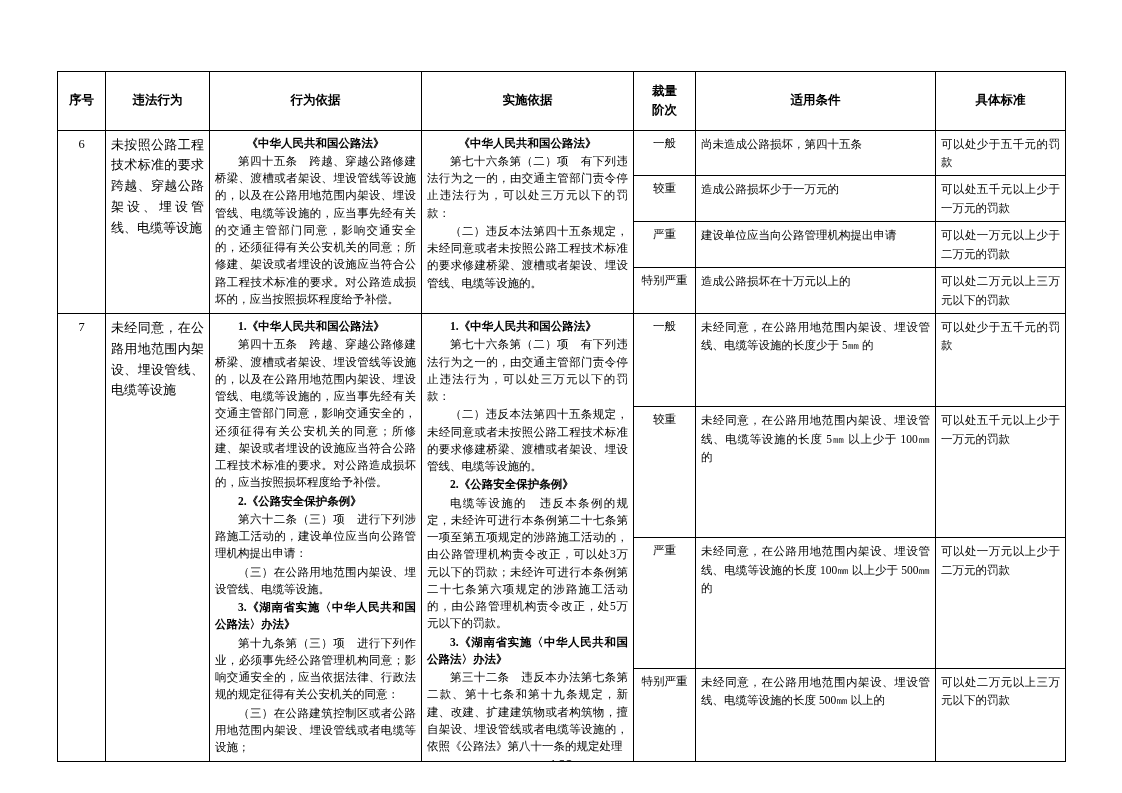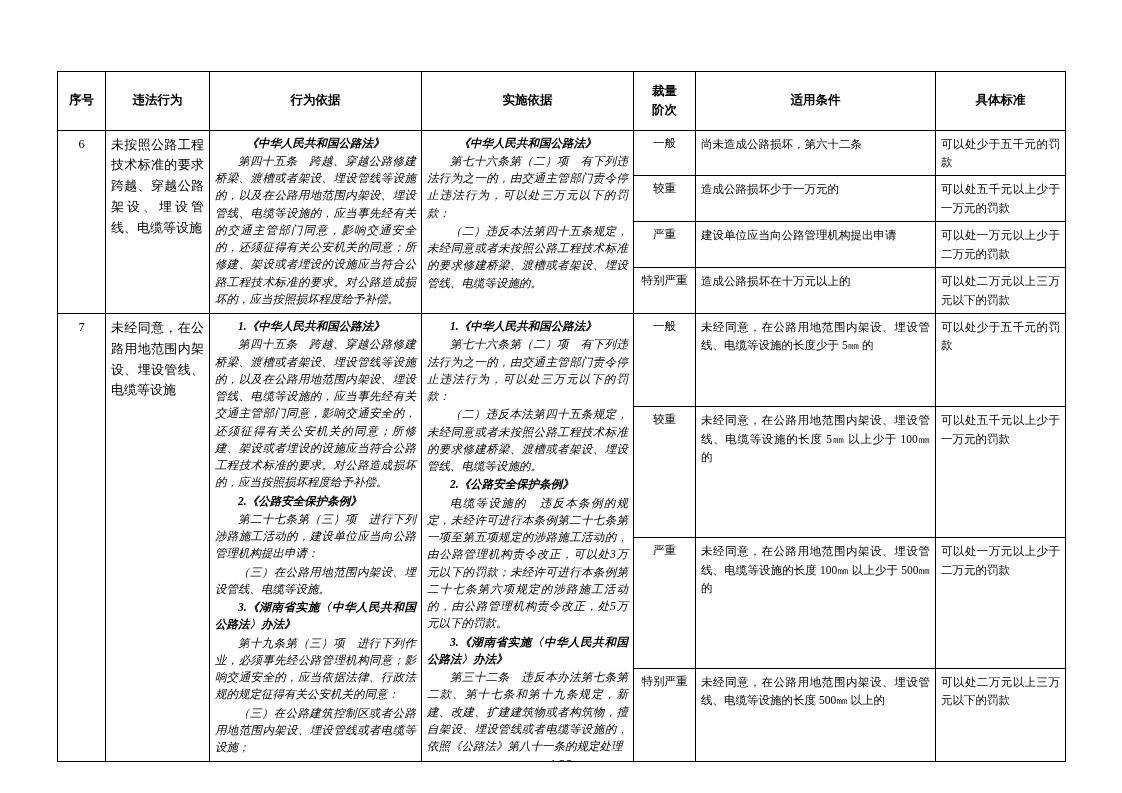--- a/index.html
+++ b/index.html
@@ -54,21 +54,20 @@
     text-align: center;
     vertical-align: middle;
   }
   td.c-mid {
     vertical-align: middle;
   }
   .para {
     margin: 0 0 1px 0;
     text-align: justify;
     text-justify: inter-ideograph;
-    font-style: italic;
   }
   .para.indent {
     text-indent: 2em;
   }
   .para.bold-head {
     font-weight: bold;
     text-align: center;
   }
   .para.bold-left {
     font-weight: bold;
@@ -154,21 +153,21 @@
             <div class="cellblock">
               <p class="para bold-head">《中华人民共和国公路法》</p>
               <p class="para indent">第七十六条第（二）项　有下列违法行为之一的，由交通主管部门责令停止违法行为，可以处三万元以下的罚款：</p>
               <p class="para indent">（二）违反本法第四十五条规定，未经同意或者未按照公路工程技术标准的要求修建桥梁、渡槽或者架设、埋设管线、电缆等设施的。</p>
             </div>
           </td>
           <td class="c-center">
             <div class="level-text">一般</div>
           </td>
           <td class="c-mid">
-            <div class="cond-text">尚未造成公路损坏，第六十二条</div>
+            <div class="cond-text">尚未造成公路损坏，第四十五条</div>
           </td>
           <td class="c-mid">
             <div class="std-text">可以处少于五千元的罚款</div>
           </td>
         </tr>
         <tr>
           <td class="c-center">
             <div class="level-text">较重</div>
           </td>
           <td class="c-mid">
@@ -206,21 +205,21 @@
             <span class="seq-text">7</span>
           </td>
           <td class="c-mid" rowspan="4">
             <div class="act-text">未经同意，在公路用地范围内架设、埋设管线、电缆等设施</div>
           </td>
           <td rowspan="4">
             <div class="cellblock">
               <p class="para bold-left">1.《中华人民共和国公路法》</p>
               <p class="para indent">第四十五条　跨越、穿越公路修建桥梁、渡槽或者架设、埋设管线等设施的，以及在公路用地范围内架设、埋设管线、电缆等设施的，应当事先经有关交通主管部门同意，影响交通安全的，还须征得有关公安机关的同意；所修建、架设或者埋设的设施应当符合公路工程技术标准的要求。对公路造成损坏的，应当按照损坏程度给予补偿。</p>
               <p class="para bold-left">2.《公路安全保护条例》</p>
-              <p class="para indent">第二十七条第（三）项　进行下列涉路施工活动的，建设单位应当向公路管理机构提出申请：</p>
+              <p class="para indent">第六十二条（三）项　进行下列涉路施工活动的，建设单位应当向公路管理机构提出申请：</p>
               <p class="para indent">（三）在公路用地范围内架设、埋设管线、电缆等设施。</p>
               <p class="para bold-left">3.《湖南省实施〈中华人民共和国公路法〉办法》</p>
               <p class="para indent">第十九条第（三）项　进行下列作业，必须事先经公路管理机构同意；影响交通安全的，应当依据法律、行政法规的规定征得有关公安机关的同意：</p>
               <p class="para indent">（三）在公路建筑控制区或者公路用地范围内架设、埋设管线或者电缆等设施；</p>
             </div>
           </td>
           <td rowspan="4">
             <div class="cellblock">
               <p class="para bold-left">1.《中华人民共和国公路法》</p>
               <p class="para indent">第七十六条第（二）项　有下列违法行为之一的，由交通主管部门责令停止违法行为，可以处三万元以下的罚款：</p>

